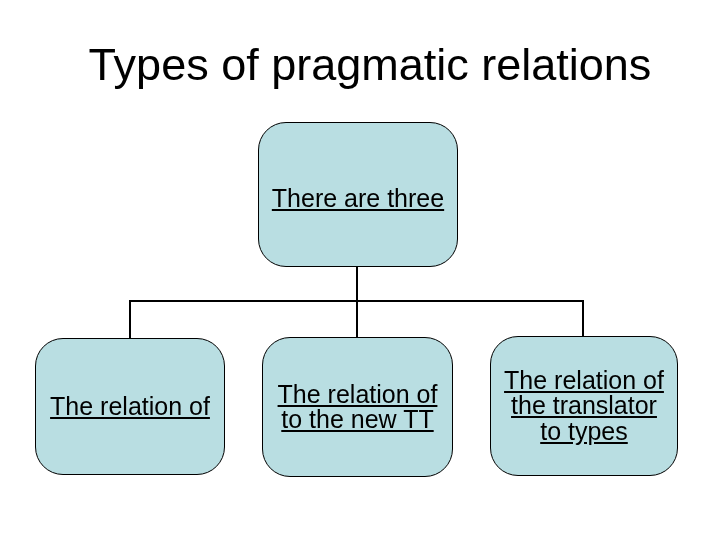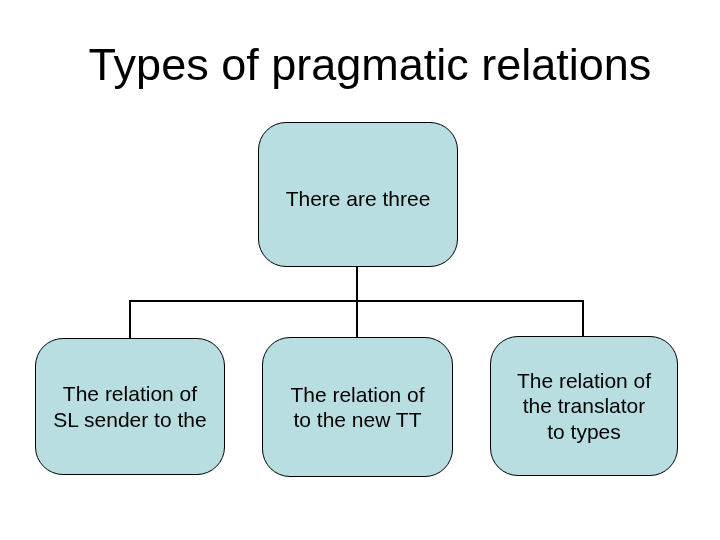--- a/index.html
+++ b/index.html
@@ -32,23 +32,24 @@
     box-sizing: border-box;
     background: var(--box-fill, #b9dee2);
     border: 1px solid var(--box-border, #000000);
     border-radius: 28px;
     display: flex;
     align-items: center;
     justify-content: center;
     text-align: center;
   }
   .node-text {
-    font-size: 21px;
+    font-size: 25px;
     line-height: 25.5px;
     color: var(--text, #000000);
+    text-decoration: underline;
   }
   .node.top .node-text {
     line-height: 27px;
     padding-top: 8px;
   }
   .node.top    { left: 258px; top: 122px; width: 200px; height: 145px; }
   .node.left   { left: 35px;  top: 338px; width: 190px; height: 137px; }
   .node.middle { left: 262px; top: 337px; width: 191px; height: 140px; }
   .node.right  { left: 490px; top: 336px; width: 188px; height: 140px; }
   .connector {
@@ -74,21 +75,20 @@
 
 <div class="node top">
   <div class="node-text">
     <div>There are three</div>
   </div>
 </div>
 
 <div class="node left">
   <div class="node-text">
     <div>The relation of</div>
-    <div>SL sender to the</div>
   </div>
 </div>
 
 <div class="node middle">
   <div class="node-text">
     <div>The relation of</div>
     <div>to the new TT</div>
   </div>
 </div>
 

